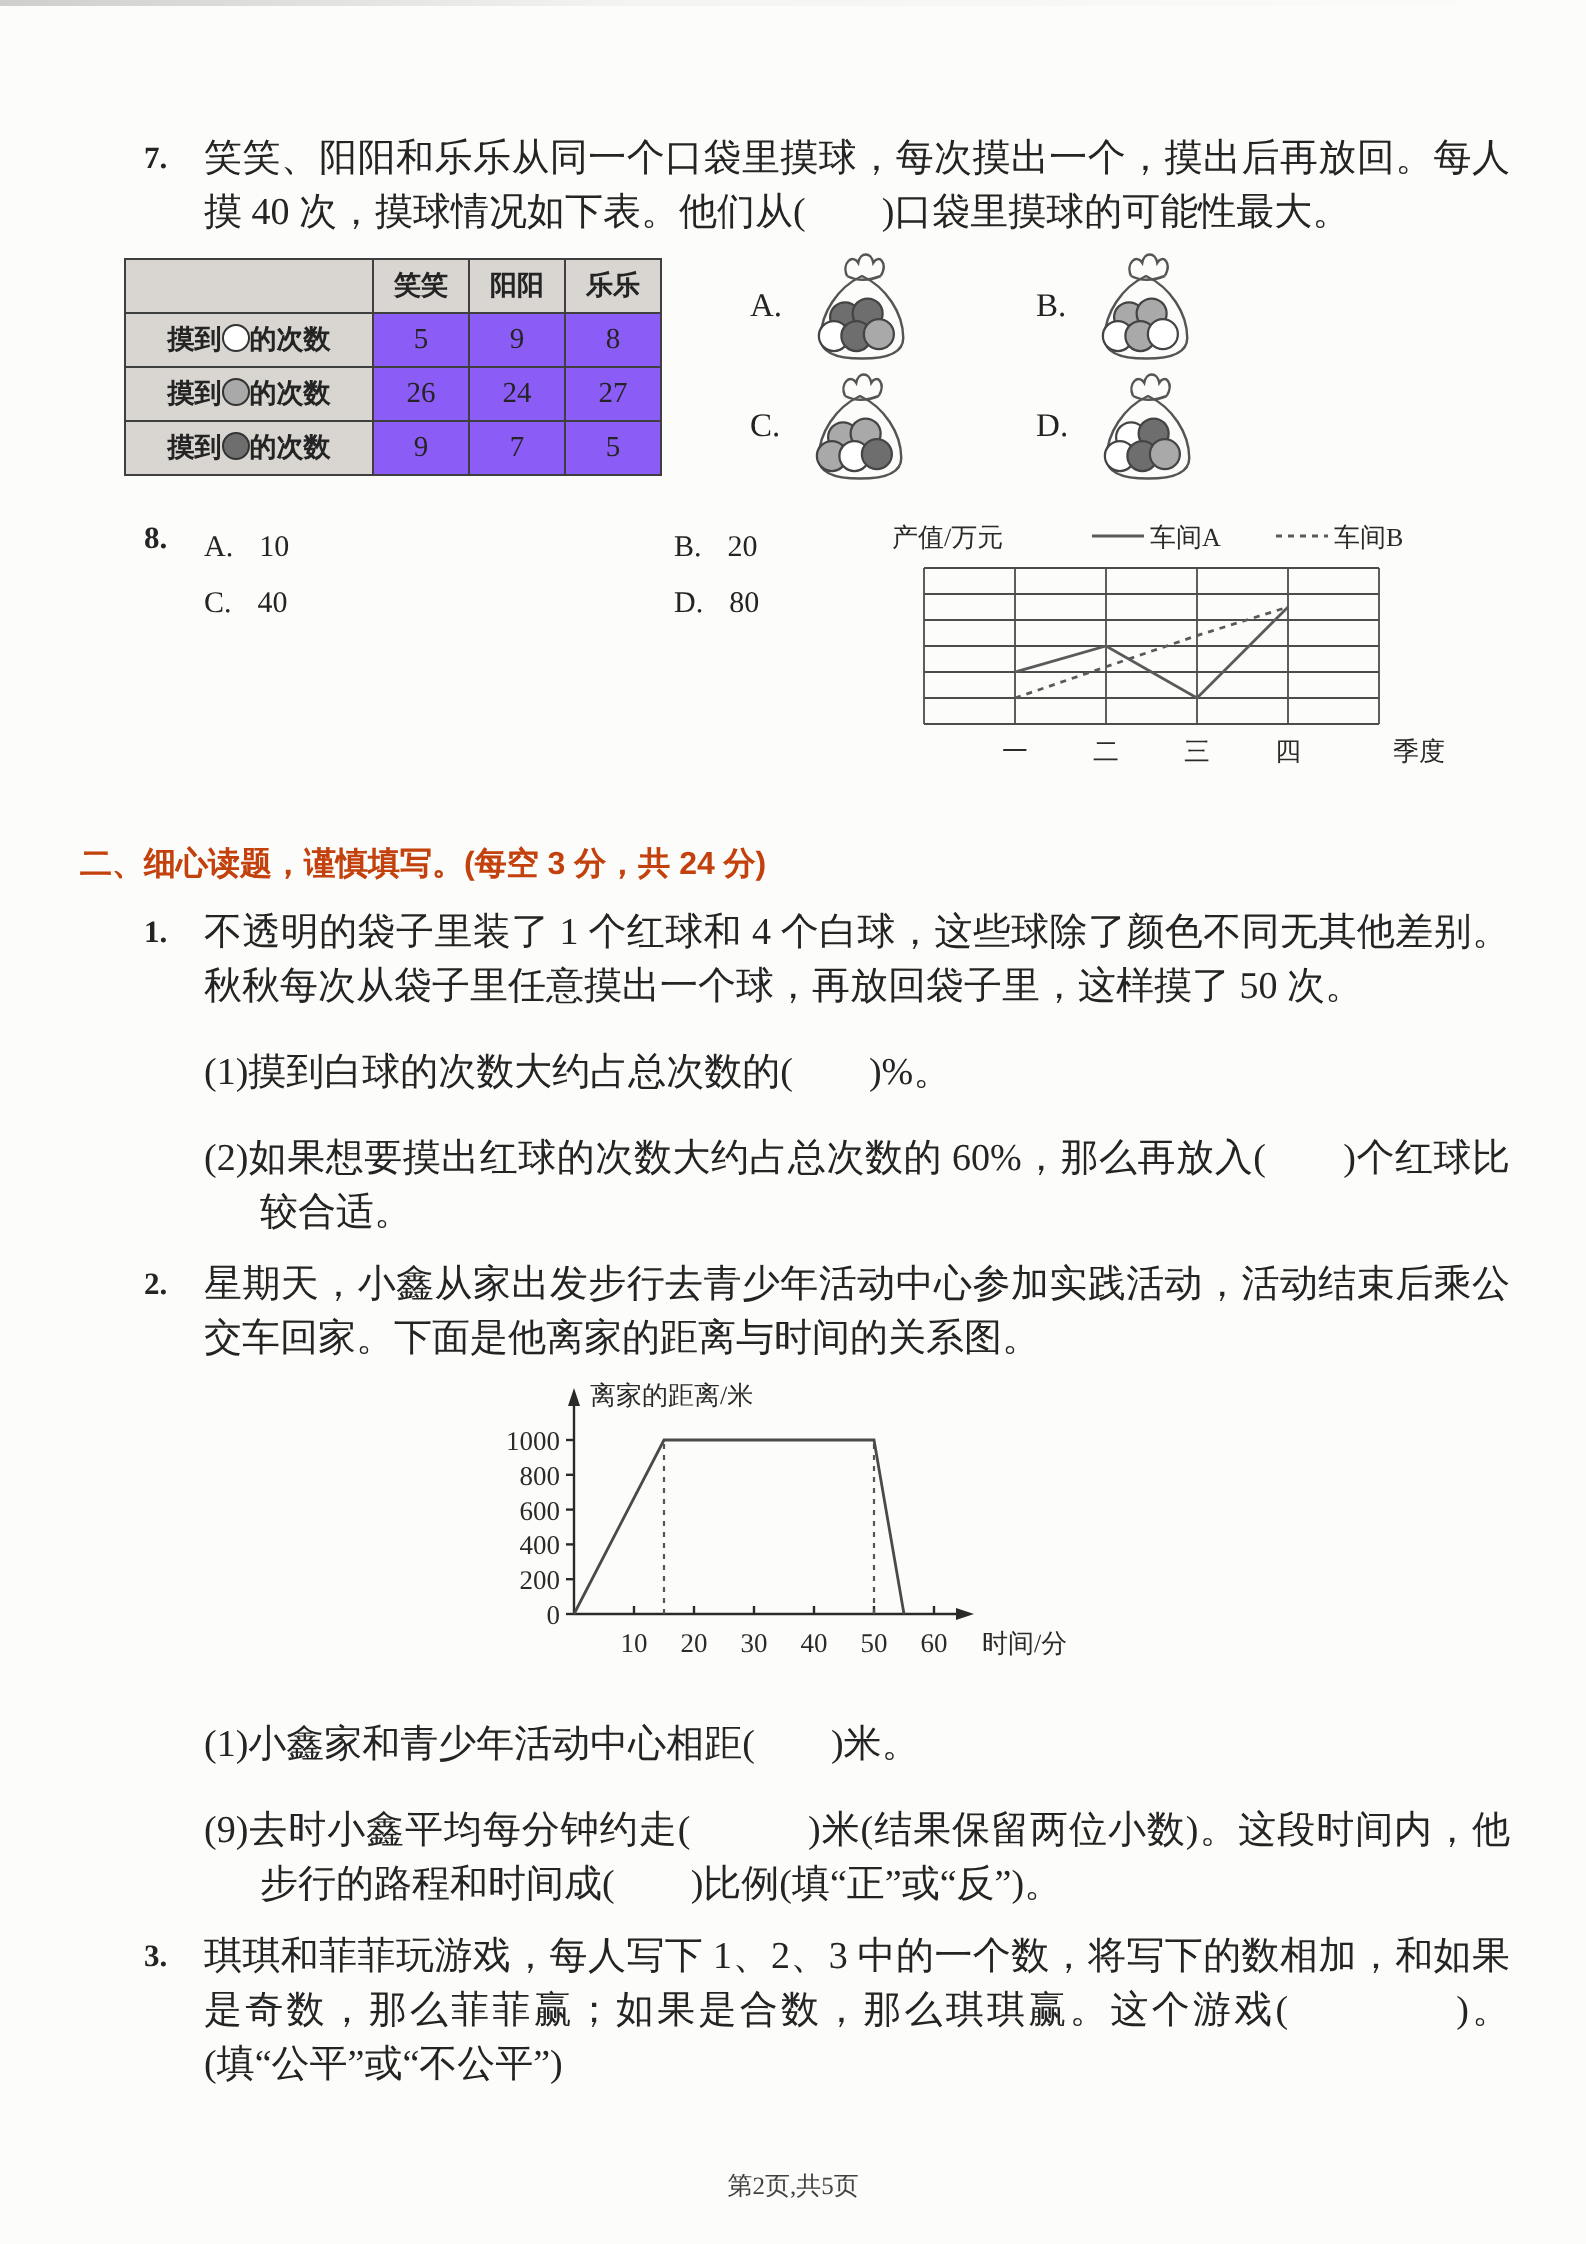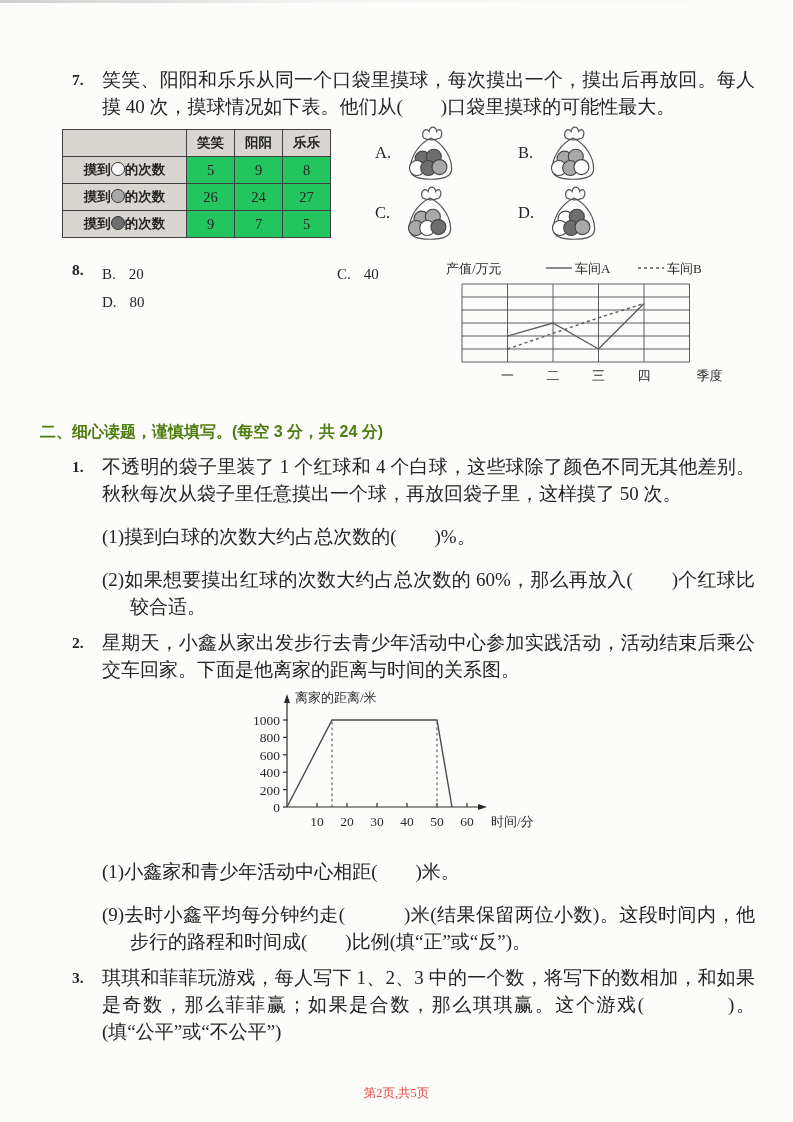--- a/index.html
+++ b/index.html
@@ -13,21 +13,21 @@
   .page{position:absolute;inset:0;padding:66px 38px 0 40px;box-sizing:border-box;}
 
   p{margin:0;font-size:19px;line-height:27px;text-align:justify;}
   .q{display:flex;margin-left:32px;}
   .qnum{flex:0 0 30px;font-weight:bold;font-size:15.5px;line-height:27px;}
   .qbody{flex:1;min-width:0;}
   .sub{padding-left:28px;text-indent:-28px;margin-top:16px;}
 
   
   .q7-content{display:flex;margin-top:9px;margin-left:22px;align-items:flex-start;}
-  table{border-collapse:collapse;background:#22c55e;}
+  table{border-collapse:collapse;background:#8b5cf6;}
   th,td{border:1.5px solid #3f3f3f;height:27px;padding:0 4px;box-sizing:border-box;}
   thead th,th.rowlabel{background:#d9d6d2;font-family:"Liberation Sans","DejaVu Sans",sans-serif;
     font-weight:bold;font-size:13.5px;}
   th.rowlabel{width:124px;text-align:center;}
   thead th.name-col,td{width:48px;}
   td{text-align:center;font-size:14.5px;}
   .dot{display:inline-block;width:12px;height:12px;border-radius:50%;
     border:1.4px solid #333;vertical-align:-2px;background:#fff;}
   .bags{display:grid;grid-template-columns:auto auto;column-gap:56px;row-gap:0px;
     margin-left:44px;margin-top:-6px;}
@@ -38,39 +38,39 @@
 
   
   .q8{margin-top:13px;}
   .q8-flex{display:flex;gap:6px;}
   .q8-left{flex:0 0 368px;width:368px;}
   .options{display:grid;grid-template-columns:235px auto;margin-top:4px;}
   .option{font-size:15px;line-height:28px;}
   .option .letter{margin-right:13px;}
 
   h2{font-family:"Liberation Sans","DejaVu Sans",sans-serif;font-size:16px;
-    font-weight:bold;color:#4d7c0f;margin:17px 0 10px 0;}
+    font-weight:bold;color:#c2410c;margin:17px 0 10px 0;}
 
   .qgap{margin-top:9px;}
 
   
   .gl{stroke:#4c4c4c;stroke-width:0.9;fill:none;}
   .series{stroke:#5a5a5a;stroke-width:1.4;fill:none;}
   .cjk{font-family:"Liberation Serif","DejaVu Serif",serif;font-size:13px;fill:#2a2a2a;}
   .mid{text-anchor:middle;}
   .end{text-anchor:end;}
   .num{font-family:"Liberation Serif","DejaVu Serif",serif;font-size:13.5px;fill:#2a2a2a;}
   .ax{stroke:#2a2a2a;stroke-width:1.2;fill:none;}
   .guide{stroke:#555;stroke-width:1.1;stroke-dasharray:2.5 3;fill:none;}
   .mainline{stroke:#4a4a4a;stroke-width:1.4;fill:none;}
   #chart-q8{margin-top:1px;}
   .q2-chart-wrap{margin:5px 0 3px 125px;}
 
   .footer{position:absolute;bottom:20px;left:0;right:0;text-align:center;
-    font-size:12.5px;color:#ef4444;}
+    font-size:12.5px;color:#404040;}
 </style>
 </head>
 <body>
 
 <div class="scan-top"></div>
 
 <div class="page">
 
   <section>
     <div class="q">
@@ -175,20 +175,21 @@
       </div>
     </div>
   </section>
 
   <section class="q8">
     <div class="q8-flex">
       <div class="q q8-left">
         <span class="qnum">8.</span>
         <div class="qbody">
           <div class="options">
+            <div class="option"><span class="letter">A.</span><span>10</span></div>
             <div class="option"><span class="letter">B.</span><span>20</span></div>
             <div class="option"><span class="letter">C.</span><span>40</span></div>
             <div class="option"><span class="letter">D.</span><span>80</span></div>
           </div>
         </div>
       </div>
       <svg id="chart-q8" width="302" height="148" viewBox="0 0 302 148">
           <line x1="16" y1="27" x2="16" y2="105" class="gl"></line>
           <line x1="61.5" y1="27" x2="61.5" y2="105" class="gl"></line>
           <line x1="107" y1="27" x2="107" y2="105" class="gl"></line>

